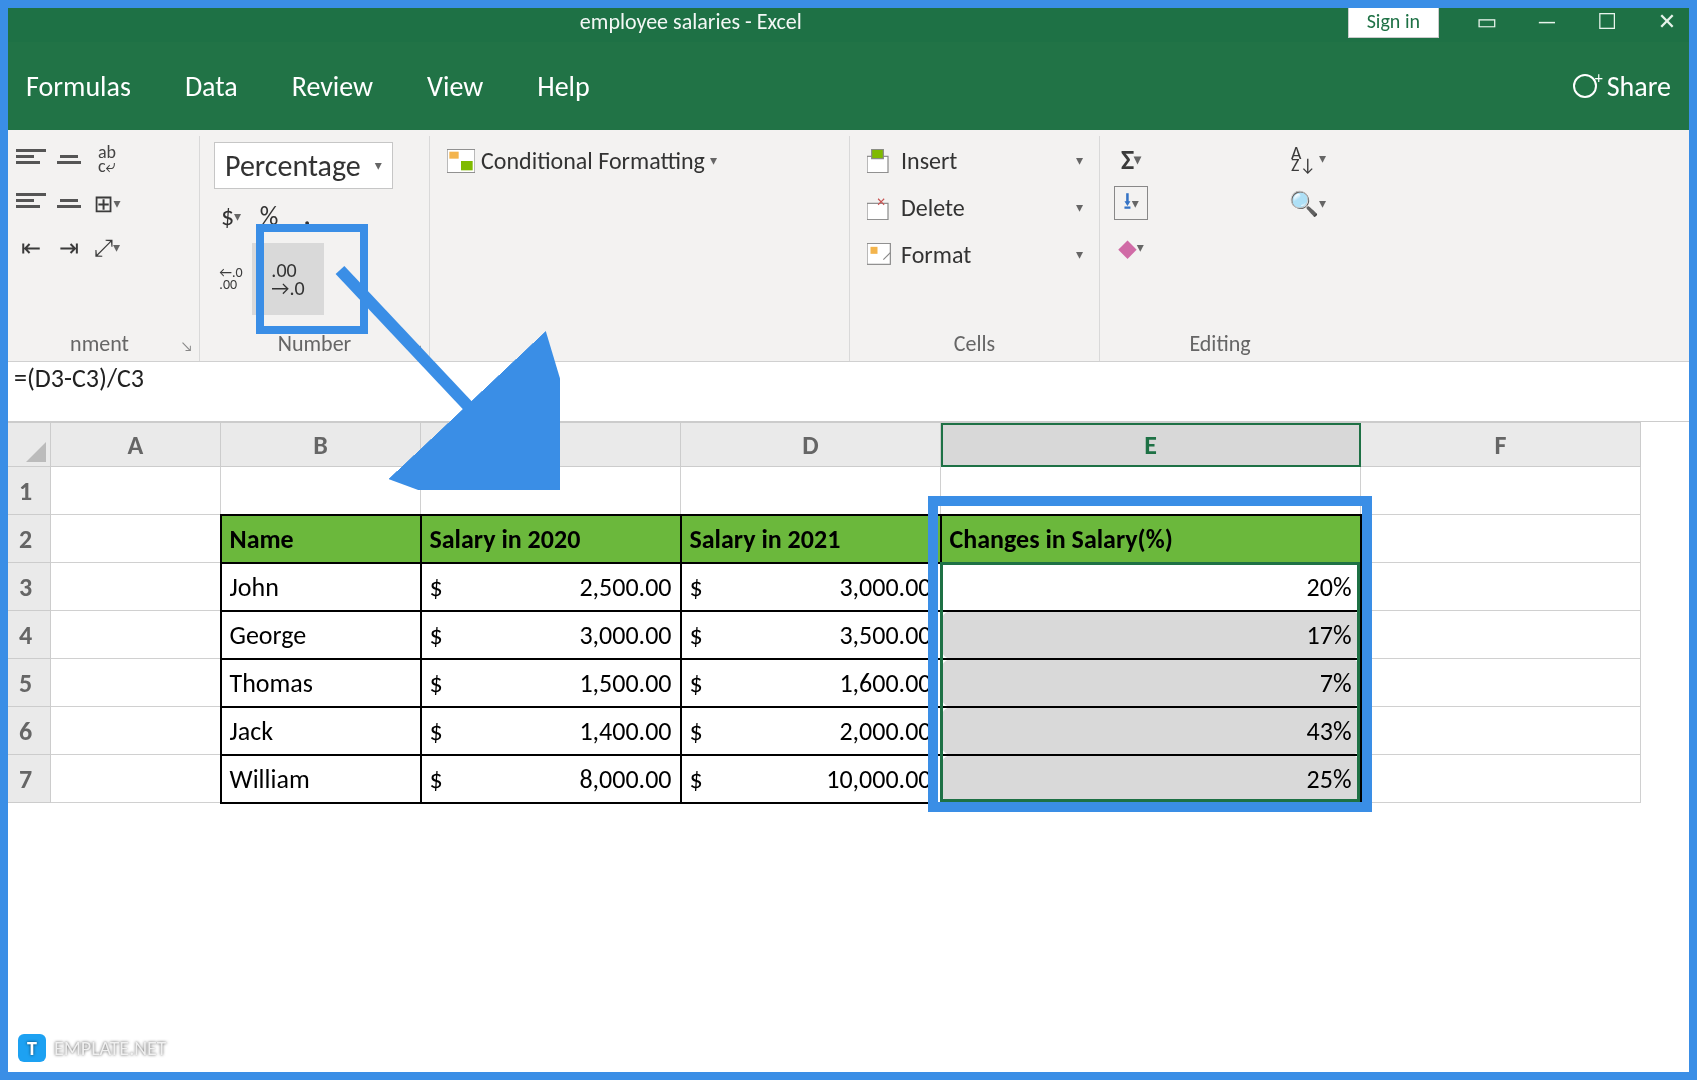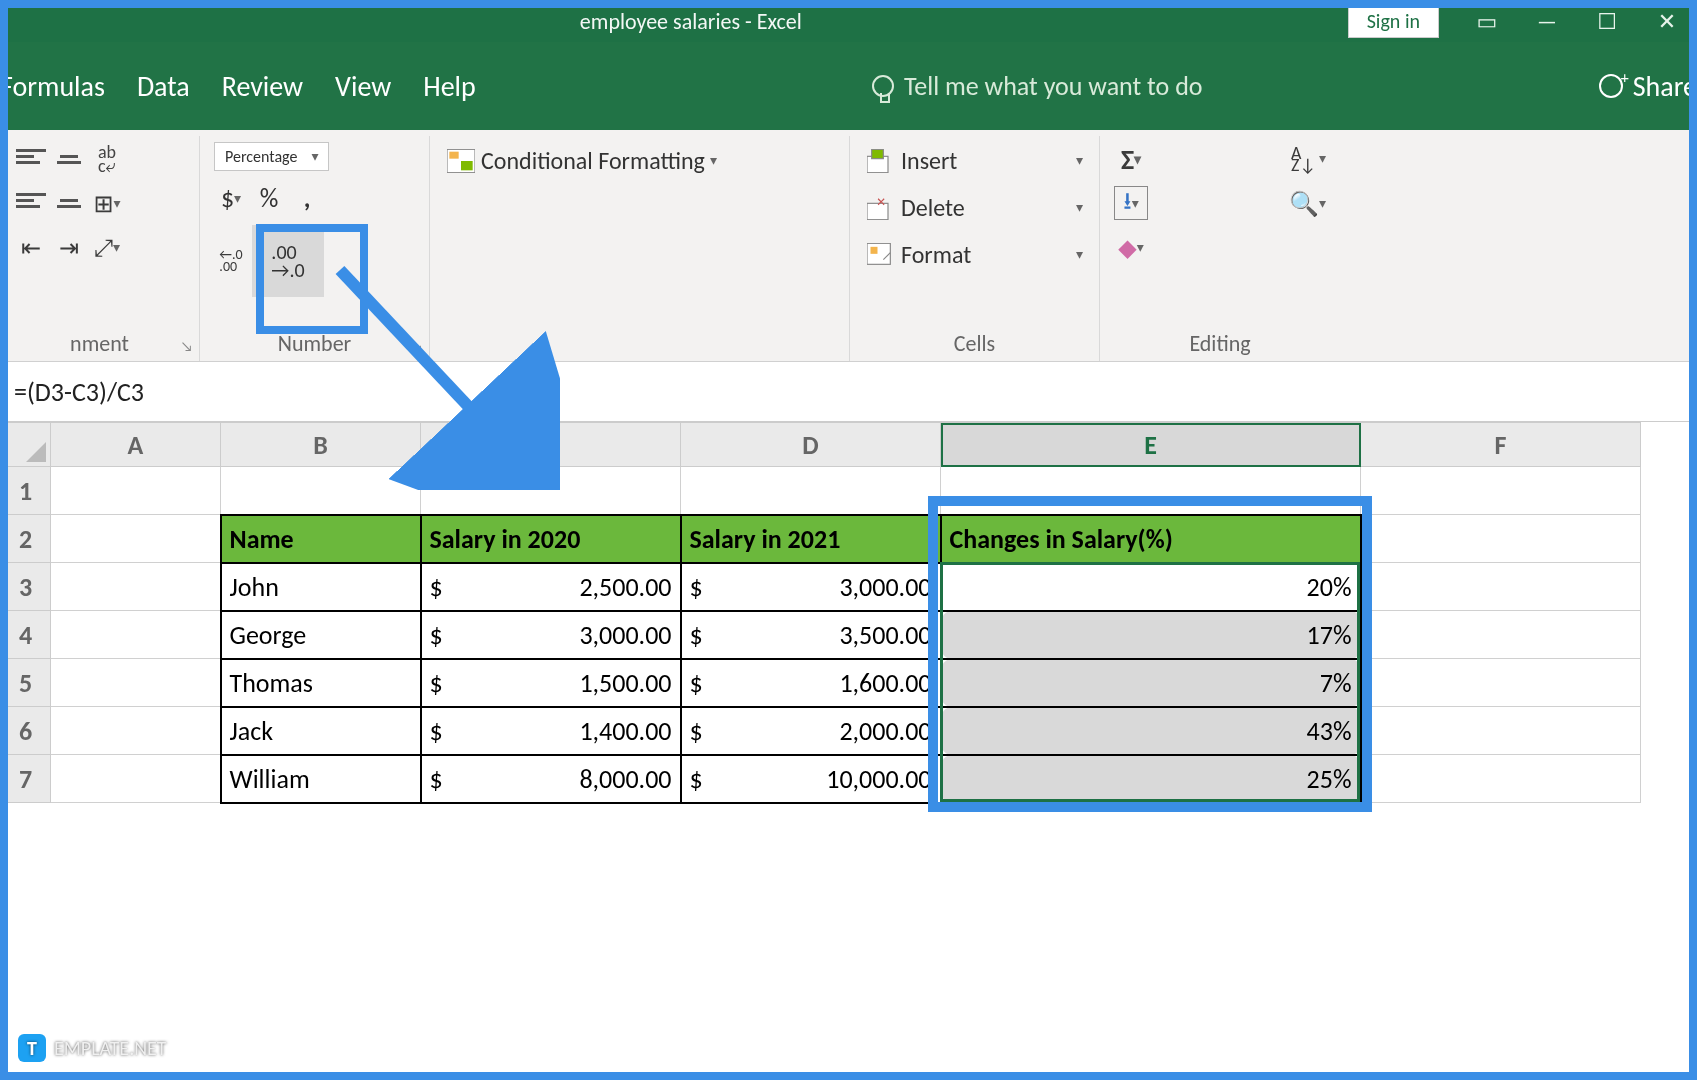--- a/index.html
+++ b/index.html
@@ -35,22 +35,22 @@
     font-size: 20px; border: 1px solid #ccc;
   }
   .titlebar .win-btn { width: 60px; text-align: center; font-size: 22px; color: #e8f4ec; }
   
   .ribbon-tabs {
     height: 88px;
     background: #217346;
     color: #fff;
     display: flex;
     align-items: center;
-    padding: 0 0;
-    gap: 32px;
+    padding: 0 26px;
+    gap: 54px;
     font-size: 28px;
   }
   .ribbon-tabs .spacer { flex: 1; }
   .ribbon-tabs .tellme { display:flex; align-items:center; gap:10px; font-size:26px; color:#d8ead9; }
   .ribbon-tabs .share { display:flex; align-items:center; gap:10px; }
   .bulb { width:22px; height:22px; border:2px solid #d8ead9; border-radius:50%; position:relative; }
   .bulb:after { content:""; position:absolute; width:6px; height:8px; border:2px solid #d8ead9; border-top:none; bottom:-8px; left:6px; }
   .share-icon { width:24px; height:24px; border:2px solid #fff; border-radius:50%; position:relative; }
   .share-icon:before { content:"+"; position:absolute; right:-8px; top:-8px; font-size:16px; color:#fff; }
   
@@ -86,21 +86,21 @@
   .dd:after { content:" ▾"; font-size:14px; color:#666; }
   
   .align-box { width:30px; height:20px; display:flex; flex-direction:column; gap:3px; }
   .align-box span { display:block; height:3px; background:#555; }
   .align-box.l span:nth-child(2){width:60%;} .align-box.l span:nth-child(3){width:80%;}
   .align-box.c span{margin:0 auto;} .align-box.c span:nth-child(2){width:60%;} .align-box.c span:nth-child(3){width:80%;}
   .abc { font-size:18px; color:#444; line-height:14px; text-align:left; }
 
   .num-format {
     border:1px solid #c6c6c6; background:#fff;
-    padding:4px 10px; font-size:16px; color:#333;
+    padding:4px 10px; font-size:30px; color:#333;
     display:inline-flex; align-items:center; gap:14px;
   }
   .num-format:after { content:"▾"; font-size:14px; color:#666; }
   .curr { font-size:26px; color:#333; }
 
   .decrease-decimal {
     width:72px; height:72px; background:#d9d9d9;
     display:flex; align-items:center; justify-content:center;
     font-size:20px; color:#333; flex-direction:column; line-height:18px;
   }
@@ -117,21 +117,21 @@
   .styles-item, .cells-item, .edit-item {
     display:flex; align-items:center; gap:5px; font-size:24px; color:#333;
     padding:4px 2px;
   }
   .mini-ico { width:30px; height:26px; display:inline-flex; align-items:center; justify-content:center; color:#888; }
   .mini-ico svg { width:28px; height:24px; }
   .dd-small:after { content:" ▾"; font-size:14px; color:#666; }
 
   
   .formula-bar {
-    display:flex; align-items:center;
+    display:flex; 
     border-bottom:1px solid #ccc;
     height:60px;
     font-size:26px; color:#222;
     padding:0 6px;
   }
   .formula-bar .fx { color:#666; margin-right:8px; }
 
   
   .grid {
     position:relative;
@@ -204,24 +204,20 @@
   <div class="win-btn">✕</div>
 </div>
 
 <div class="ribbon-tabs">
   <span>Formulas</span>
   <span>Data</span>
   <span>Review</span>
   <span>View</span>
   <span>Help</span>
   <span class="spacer"></span>
-  <span class="tellme">
-    <span class="bulb"></span>
-    <span>Tell me what you want to do</span>
-  </span>
   <span class="spacer"></span>
   <span class="share">
     <span class="share-icon"></span>
     <span>Share</span>
   </span>
 </div>
 
 <div class="ribbon">
 
   <div class="group" style="width:200px;">

